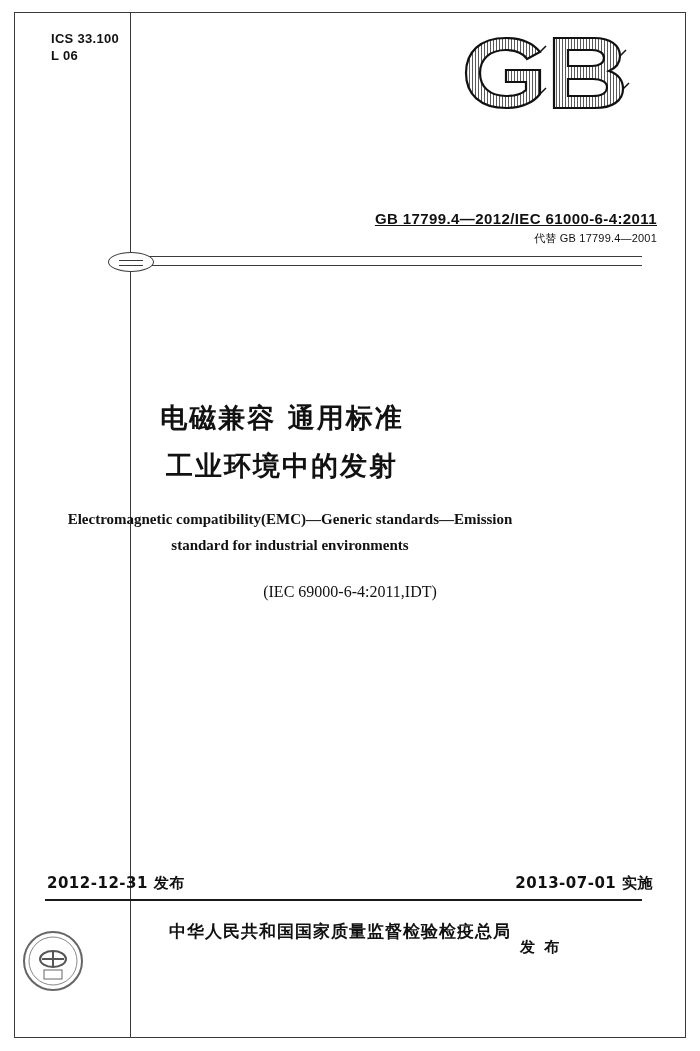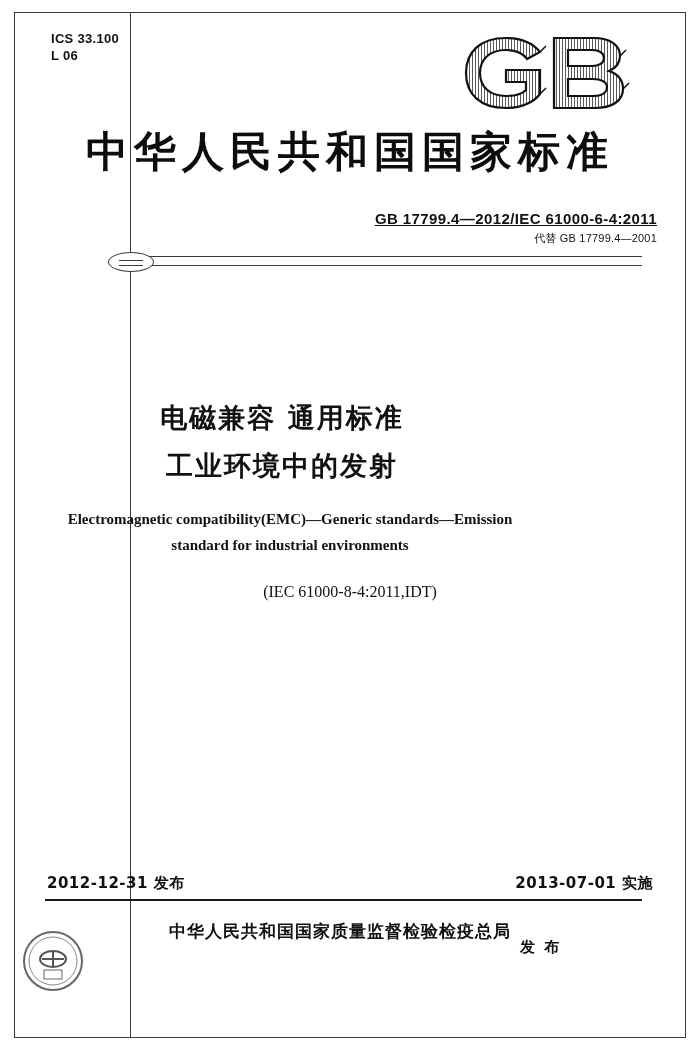--- a/index.html
+++ b/index.html
@@ -249,38 +249,37 @@
       <g>
         <path d="M94 4 L134 4 C150 4 160 11 160 22 C160 29 156 34 149 37 C158 40 163 46 163 55 C163 67 152 74 135 74 L94 74 Z
                  M108 16 L108 32 L132 32 C139 32 144 29 144 24 C144 19 139 16 132 16 Z
                  M108 45 L108 62 L133 62 C141 62 147 59 147 53 C147 48 141 45 133 45 Z" fill="url(#hatch)" stroke="#111111" stroke-width="2.2"></path>
       </g>
 
       <path d="M80 18 L86 12 M80 60 L86 54 M163 55 L169 49 M160 22 L166 16" stroke="#111111" stroke-width="1.5" fill="none"></path>
     </svg>
   </div>
 
-  <div class="main-title">中华人民共和国国家标准</div>
 
   <div class="std-no">
     <div class="num">GB  17799.4—2012/IEC 61000-6-4:2011</div>
     <div class="replaces">代替 GB 17799.4—2001</div>
   </div>
 
   <div class="rule-top rule-a"></div>
   <div class="rule-top rule-b"></div>
   <div class="dingbat"></div>
 
   <div class="cn-title cn-title-1">电磁兼容    通用标准</div>
   <div class="cn-title cn-title-2">工业环境中的发射</div>
 
   <div class="en-title en-1">Electromagnetic compatibility(EMC)—Generic standards—Emission</div>
   <div class="en-title en-2">standard for industrial environments</div>
 
-  <div class="iec-line">(IEC 61000-8-4:2011,IDT)</div>
+  <div class="iec-line">(IEC 69000-6-4:2011,IDT)</div>
 
   <div class="date-left">2012-12-31 发布</div>
   <div class="date-right">2013-07-01 实施</div>
   <div class="rule-bottom"></div>
 
   <div class="emblem">
     <svg viewBox="0 0 62 62" width="62" height="62" aria-hidden="true">
       <circle cx="31" cy="31" r="29" fill="none" stroke="#666" stroke-width="2"></circle>
       <circle cx="31" cy="31" r="24" fill="none" stroke="#888" stroke-width="1"></circle>
       <ellipse cx="31" cy="29" rx="13" ry="8" fill="none" stroke="#555" stroke-width="2"></ellipse>

